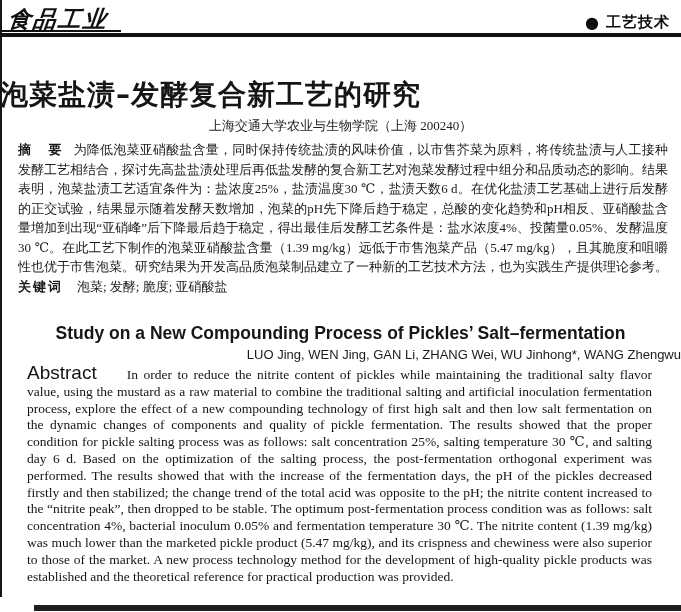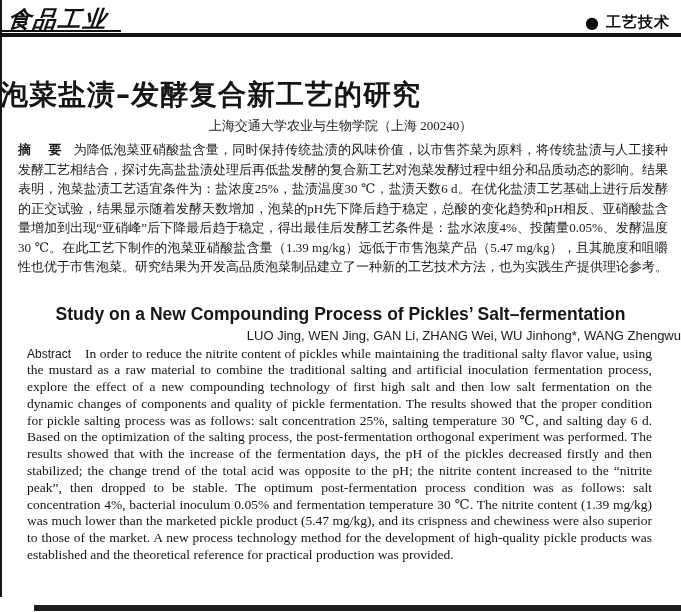--- a/index.html
+++ b/index.html
@@ -111,22 +111,22 @@
   }
   .en-abstract {
     margin: 3px 29px 0 27px;
     text-align: justify;
     font-size: 13.5px;
     line-height: 16.8px;
     color: #141414;
   }
   .en-abstract .label, .en-keywords .label {
     font-family: "Liberation Sans", "DejaVu Sans", sans-serif;
-    font-size: 12px;
-    margin-right: 14px;
+    font-size: 19px;
+    margin-right: 30px;
   }
 </style>
 </head>
 <body>
 
 <div class="page">
 
   <div class="left-edge-line"></div>
 
   <div class="masthead">食品工业</div>
@@ -135,20 +135,21 @@
     <span class="bullet">●</span>
     <span>工艺技术</span>
   </div>
   <div class="double-rule"></div>
 
   <h1 class="cn-title">泡菜盐渍–发酵复合新工艺的研究</h1>
   <div class="cn-affiliation">上海交通大学农业与生物学院（上海 200240）</div>
 
   <p class="cn-abstract"><span class="label">摘　要</span><span>为降低泡菜亚硝酸盐含量，同时保持传统盐渍的风味价值，以市售芥菜为原料，将传统盐渍与人工接种发酵工艺相结合，探讨先高盐盐渍处理后再低盐发酵的复合新工艺对泡菜发酵过程中组分和品质动态的影响。结果表明，泡菜盐渍工艺适宜条件为：盐浓度25%，盐渍温度30 ℃，盐渍天数6 d。在优化盐渍工艺基础上进行后发酵的正交试验，结果显示随着发酵天数增加，泡菜的pH先下降后趋于稳定，总酸的变化趋势和pH相反、亚硝酸盐含量增加到出现“亚硝峰”后下降最后趋于稳定，得出最佳后发酵工艺条件是：盐水浓度4%、投菌量0.05%、发酵温度30 ℃。在此工艺下制作的泡菜亚硝酸盐含量（1.39 mg/kg）远低于市售泡菜产品（5.47 mg/kg），且其脆度和咀嚼性也优于市售泡菜。研究结果为开发高品质泡菜制品建立了一种新的工艺技术方法，也为实践生产提供理论参考。</span></p>
 
+  <p class="cn-keywords"><span class="label">关键词</span><span>泡菜; 发酵; 脆度; 亚硝酸盐</span></p>
 
   <h2 class="en-title">Study on a New Compounding Process of Pickles’ Salt–fermentation</h2>
   <div class="en-authors">LUO Jing, WEN Jing, GAN Li, ZHANG Wei, WU Jinhong*, WANG Zhengwu</div>
 
   <p class="en-abstract"><span class="label">Abstract</span><span>In order to reduce the nitrite content of pickles while maintaining the traditional salty flavor value, using the mustard as a raw material to combine the traditional salting and artificial inoculation fermentation process, explore the effect of a new compounding technology of first high salt and then low salt fermentation on the dynamic changes of components and quality of pickle fermentation. The results showed that the proper condition for pickle salting process was as follows: salt concentration 25%, salting temperature 30 ℃, and salting day 6 d. Based on the optimization of the salting process, the post-fermentation orthogonal experiment was performed. The results showed that with the increase of the fermentation days, the pH of the pickles decreased firstly and then stabilized; the change trend of the total acid was opposite to the pH; the nitrite content increased to the “nitrite peak”, then dropped to be stable. The optimum post-fermentation process condition was as follows: salt concentration 4%, bacterial inoculum 0.05% and fermentation temperature 30 ℃. The nitrite content (1.39 mg/kg) was much lower than the marketed pickle product (5.47 mg/kg), and its crispness and chewiness were also superior to those of the market. A new process technology method for the development of high-quality pickle products was established and the theoretical reference for practical production was provided.</span></p>
 
   <div class="bottom-bar"></div>
 </div>
 
 </body></html>

